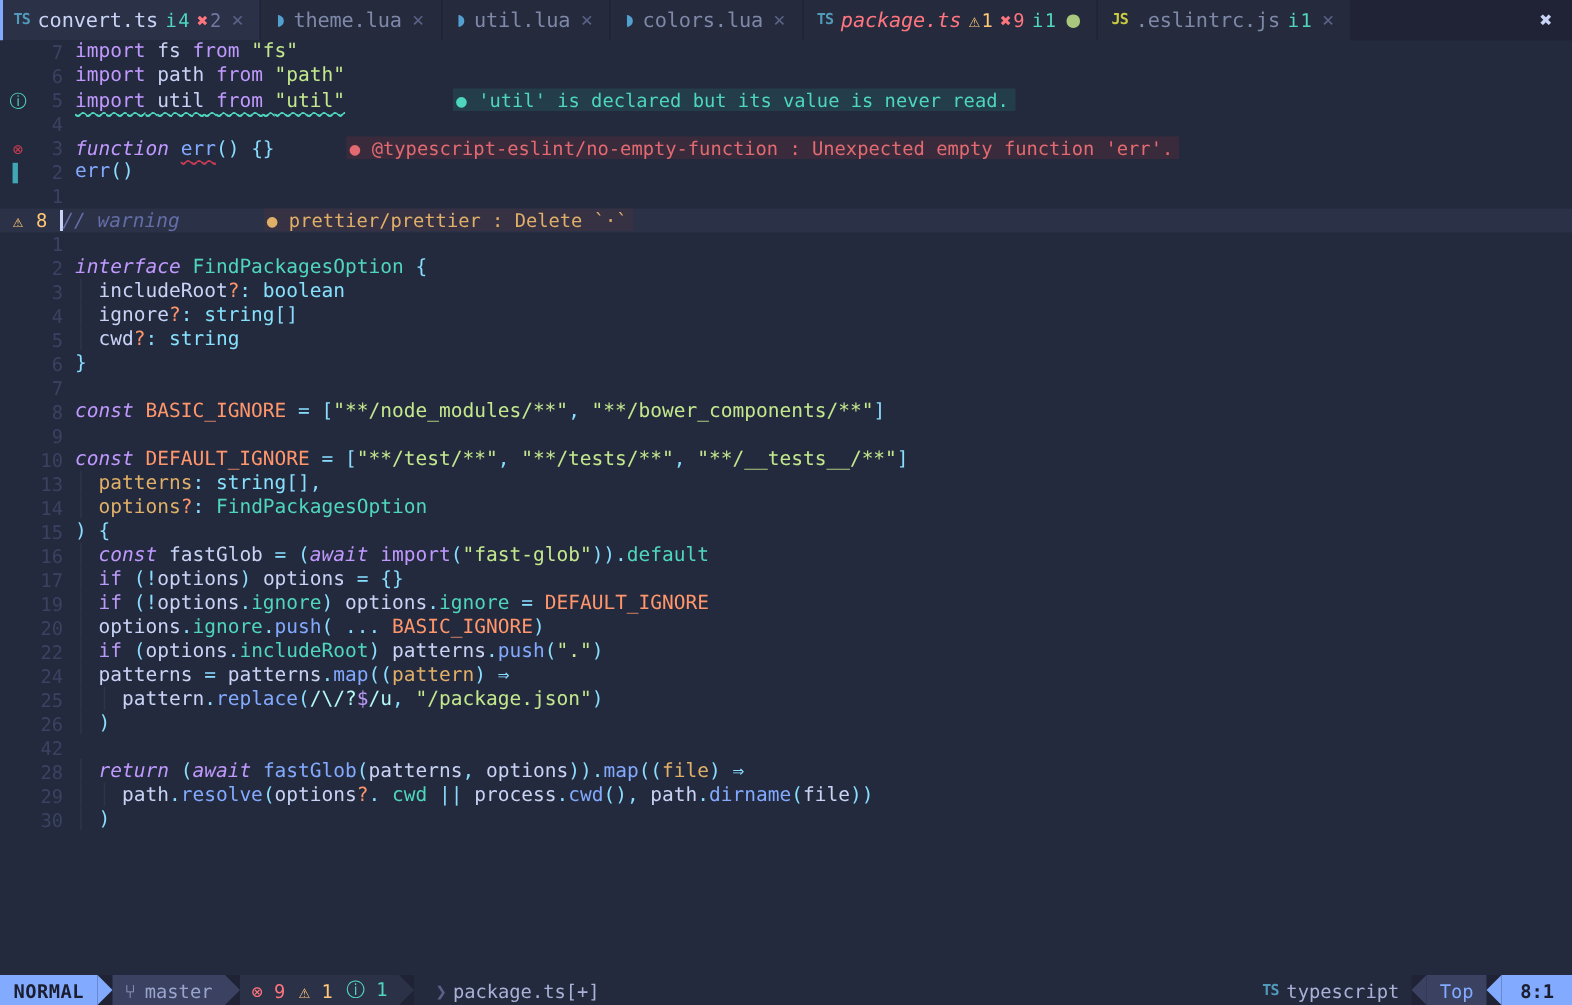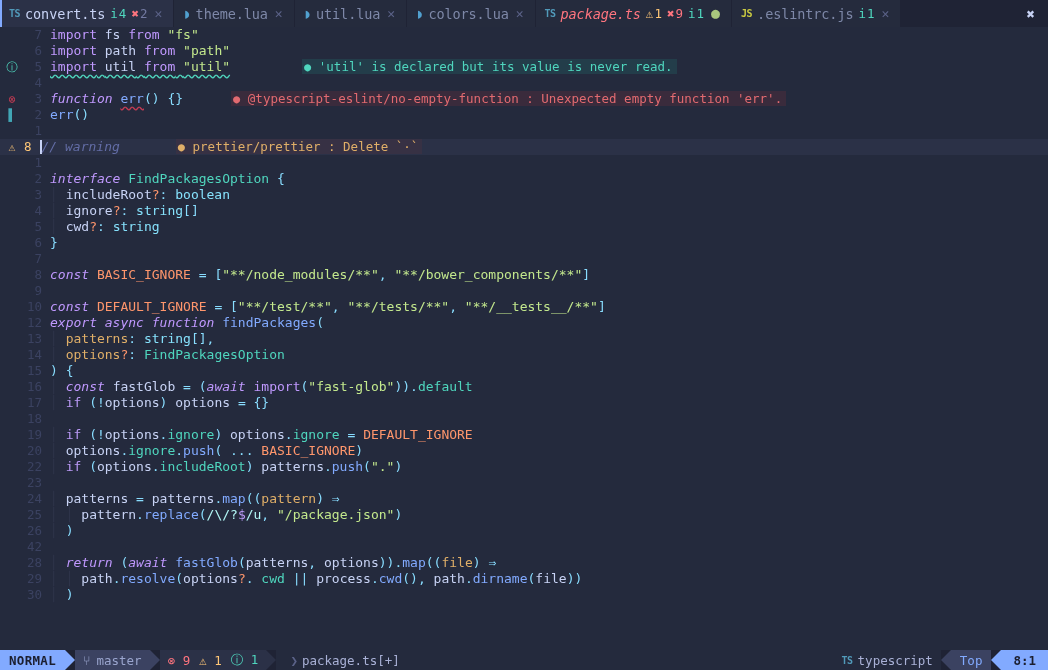--- a/index.html
+++ b/index.html
@@ -191,31 +191,28 @@
     <div class="row"><div class="sign"></div><div class="lnum">1</div><div class="code"></div></div>
     <div class="row"><div class="sign"></div><div class="lnum">2</div><div class="code"><span class="kw">interface</span> <span class="type">FindPackagesOption</span> <span class="punct">{</span></div></div>
     <div class="row"><div class="sign"></div><div class="lnum">3</div><div class="code"><span class="ig">│</span> <span class="var">includeRoot</span><span class="optm">?</span><span class="punct">:</span> <span class="kw2">boolean</span></div></div>
     <div class="row"><div class="sign"></div><div class="lnum">4</div><div class="code"><span class="ig">│</span> <span class="var">ignore</span><span class="optm">?</span><span class="punct">:</span> <span class="kw2">string</span><span class="punct">[]</span></div></div>
     <div class="row"><div class="sign"></div><div class="lnum">5</div><div class="code"><span class="ig">│</span> <span class="var">cwd</span><span class="optm">?</span><span class="punct">:</span> <span class="kw2">string</span></div></div>
     <div class="row"><div class="sign"></div><div class="lnum">6</div><div class="code"><span class="punct">}</span></div></div>
     <div class="row"><div class="sign"></div><div class="lnum">7</div><div class="code"></div></div>
     <div class="row"><div class="sign"></div><div class="lnum">8</div><div class="code"><span class="kw">const</span> <span class="const">BASIC_IGNORE</span> <span class="op">=</span> <span class="punct">[</span><span class="str">"**/node_modules/**"</span><span class="punct">,</span> <span class="str">"**/bower_components/**"</span><span class="punct">]</span></div></div>
     <div class="row"><div class="sign"></div><div class="lnum">9</div><div class="code"></div></div>
     <div class="row"><div class="sign"></div><div class="lnum">10</div><div class="code"><span class="kw">const</span> <span class="const">DEFAULT_IGNORE</span> <span class="op">=</span> <span class="punct">[</span><span class="str">"**/test/**"</span><span class="punct">,</span> <span class="str">"**/tests/**"</span><span class="punct">,</span> <span class="str">"**/__tests__/**"</span><span class="punct">]</span></div></div>
-    <div class="row"><div class="sign"></div><div class="lnum">12</div><div class="code"><span class="kw">export</span> <span class="kw">async</span> <span class="kw">function</span> <span class="fn">findPackages</span><span class="punct">(</span></div></div>
     <div class="row"><div class="sign"></div><div class="lnum">13</div><div class="code"><span class="ig">│</span> <span class="param">patterns</span><span class="punct">:</span> <span class="kw2">string</span><span class="punct">[],</span></div></div>
     <div class="row"><div class="sign"></div><div class="lnum">14</div><div class="code"><span class="ig">│</span> <span class="param">options</span><span class="optm">?</span><span class="punct">:</span> <span class="type">FindPackagesOption</span></div></div>
     <div class="row"><div class="sign"></div><div class="lnum">15</div><div class="code"><span class="punct">) {</span></div></div>
     <div class="row"><div class="sign"></div><div class="lnum">16</div><div class="code"><span class="ig">│</span> <span class="kw">const</span> <span class="var">fastGlob</span> <span class="op">=</span> <span class="punct">(</span><span class="kw">await</span> <span class="kwp">import</span><span class="punct">(</span><span class="str">"fast-glob"</span><span class="punct">)).</span><span class="prop">default</span></div></div>
     <div class="row"><div class="sign"></div><div class="lnum">17</div><div class="code"><span class="ig">│</span> <span class="ctrl">if</span> <span class="punct">(</span><span class="op">!</span><span class="var">options</span><span class="punct">)</span> <span class="var">options</span> <span class="op">=</span> <span class="punct">{}</span></div></div>
-    <div class="row"><div class="sign"></div><div class="lnum">18</div><div class="code"></div></div>
     <div class="row"><div class="sign"></div><div class="lnum">19</div><div class="code"><span class="ig">│</span> <span class="ctrl">if</span> <span class="punct">(</span><span class="op">!</span><span class="var">options</span><span class="punct">.</span><span class="prop">ignore</span><span class="punct">)</span> <span class="var">options</span><span class="punct">.</span><span class="prop">ignore</span> <span class="op">=</span> <span class="const">DEFAULT_IGNORE</span></div></div>
     <div class="row"><div class="sign"></div><div class="lnum">20</div><div class="code"><span class="ig">│</span> <span class="var">options</span><span class="punct">.</span><span class="prop">ignore</span><span class="punct">.</span><span class="fn">push</span><span class="punct">(</span> <span class="op">...</span> <span class="const">BASIC_IGNORE</span><span class="punct">)</span></div></div>
     <div class="row"><div class="sign"></div><div class="lnum">22</div><div class="code"><span class="ig">│</span> <span class="ctrl">if</span> <span class="punct">(</span><span class="var">options</span><span class="punct">.</span><span class="prop">includeRoot</span><span class="punct">)</span> <span class="var">patterns</span><span class="punct">.</span><span class="fn">push</span><span class="punct">(</span><span class="str">"."</span><span class="punct">)</span></div></div>
-    <div class="row"><div class="sign"></div><div class="lnum">23</div><div class="code"></div></div>
     <div class="row"><div class="sign"></div><div class="lnum">24</div><div class="code"><span class="ig">│</span> <span class="var">patterns</span> <span class="op">=</span> <span class="var">patterns</span><span class="punct">.</span><span class="fn">map</span><span class="punct">((</span><span class="param">pattern</span><span class="punct">)</span> <span class="arrow">⇒</span></div></div>
     <div class="row"><div class="sign"></div><div class="lnum">25</div><div class="code"><span class="ig">│</span> <span class="ig">│</span> <span class="var">pattern</span><span class="punct">.</span><span class="fn">replace</span><span class="punct">(</span><span class="regex">/\/?</span><span class="ctrl">$</span><span class="regex">/u</span><span class="punct">,</span> <span class="str">"/package.json"</span><span class="punct">)</span></div></div>
     <div class="row"><div class="sign"></div><div class="lnum">26</div><div class="code"><span class="ig">│</span> <span class="punct">)</span></div></div>
     <div class="row"><div class="sign"></div><div class="lnum">42</div><div class="code"></div></div>
     <div class="row"><div class="sign"></div><div class="lnum">28</div><div class="code"><span class="ig">│</span> <span class="kw">return</span> <span class="punct">(</span><span class="kw">await</span> <span class="fn">fastGlob</span><span class="punct">(</span><span class="var">patterns</span><span class="punct">,</span> <span class="var">options</span><span class="punct">)).</span><span class="fn">map</span><span class="punct">((</span><span class="param">file</span><span class="punct">)</span> <span class="arrow">⇒</span></div></div>
     <div class="row"><div class="sign"></div><div class="lnum">29</div><div class="code"><span class="ig">│</span> <span class="ig">│</span> <span class="var">path</span><span class="punct">.</span><span class="fn">resolve</span><span class="punct">(</span><span class="var">options</span><span class="optm">?</span><span class="punct">.</span> <span class="prop">cwd</span> <span class="op">||</span> <span class="var">process</span><span class="punct">.</span><span class="fn">cwd</span><span class="punct">(),</span> <span class="var">path</span><span class="punct">.</span><span class="fn">dirname</span><span class="punct">(</span><span class="var">file</span><span class="punct">))</span></div></div>
     <div class="row"><div class="sign"></div><div class="lnum">30</div><div class="code"><span class="ig">│</span> <span class="punct">)</span></div></div>
   </div>
 
 <div class="statusline">

